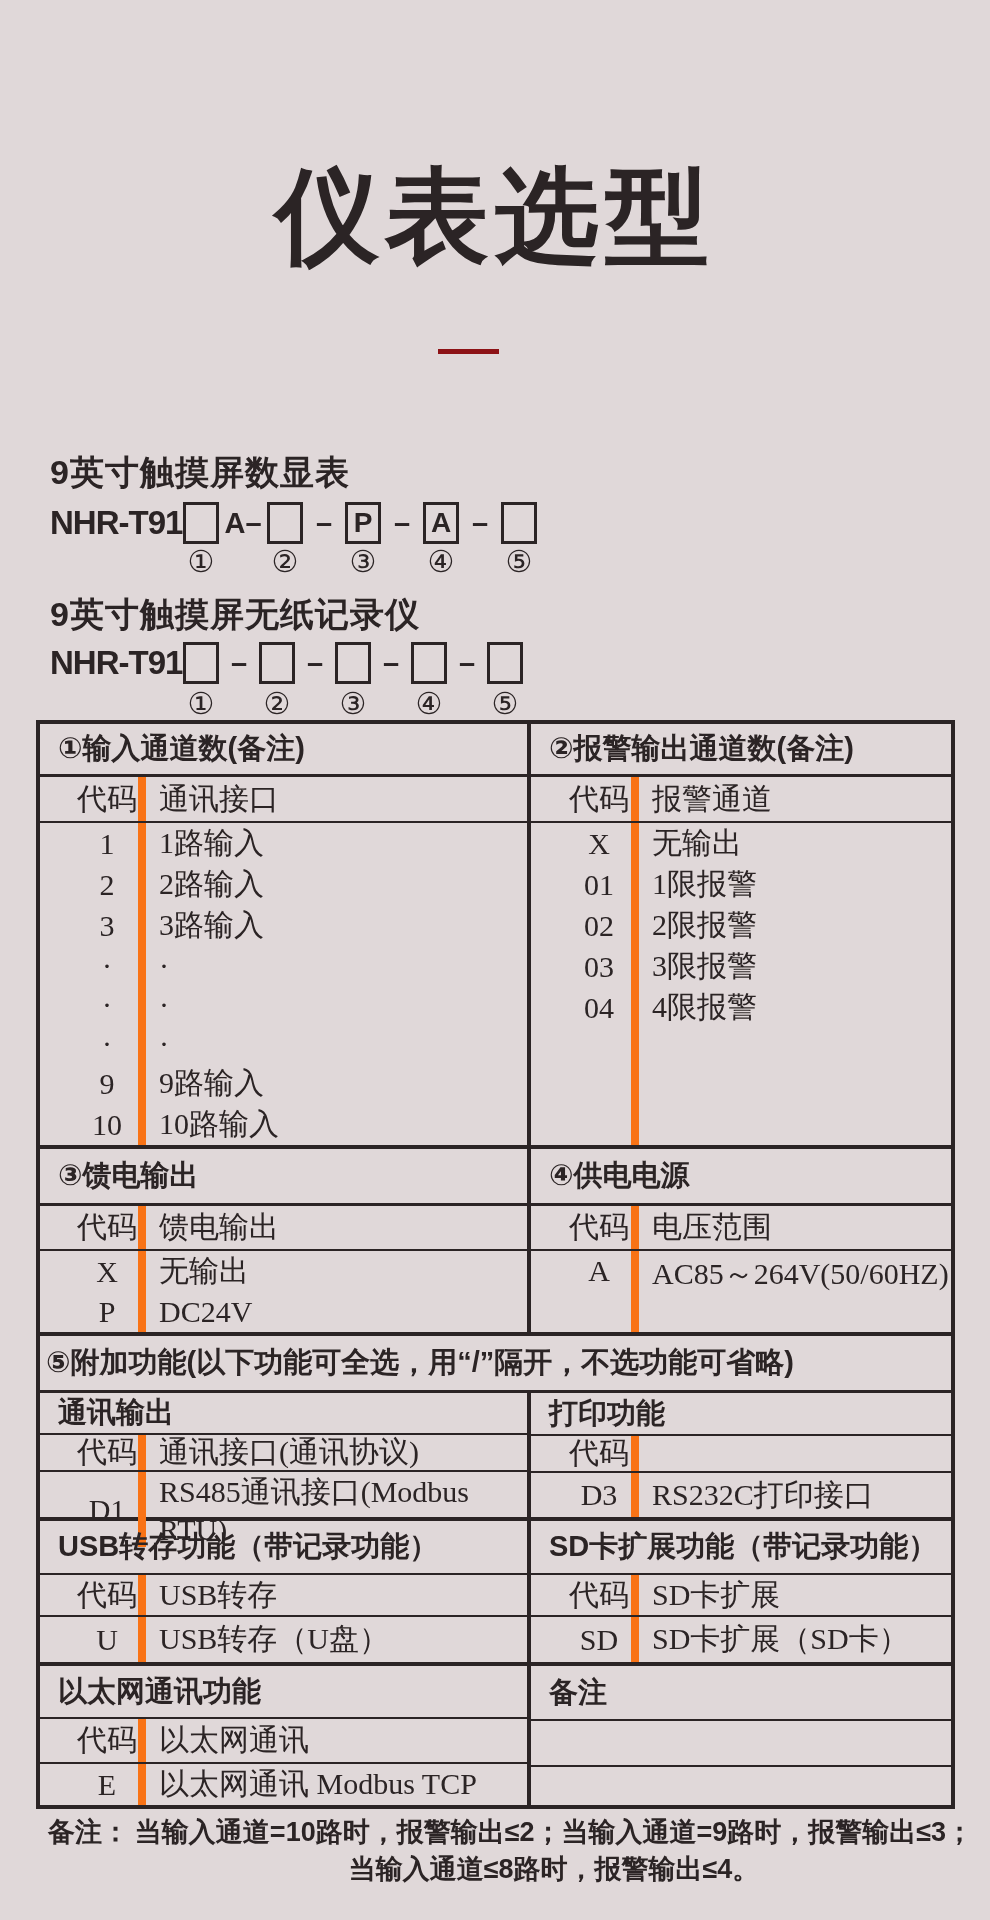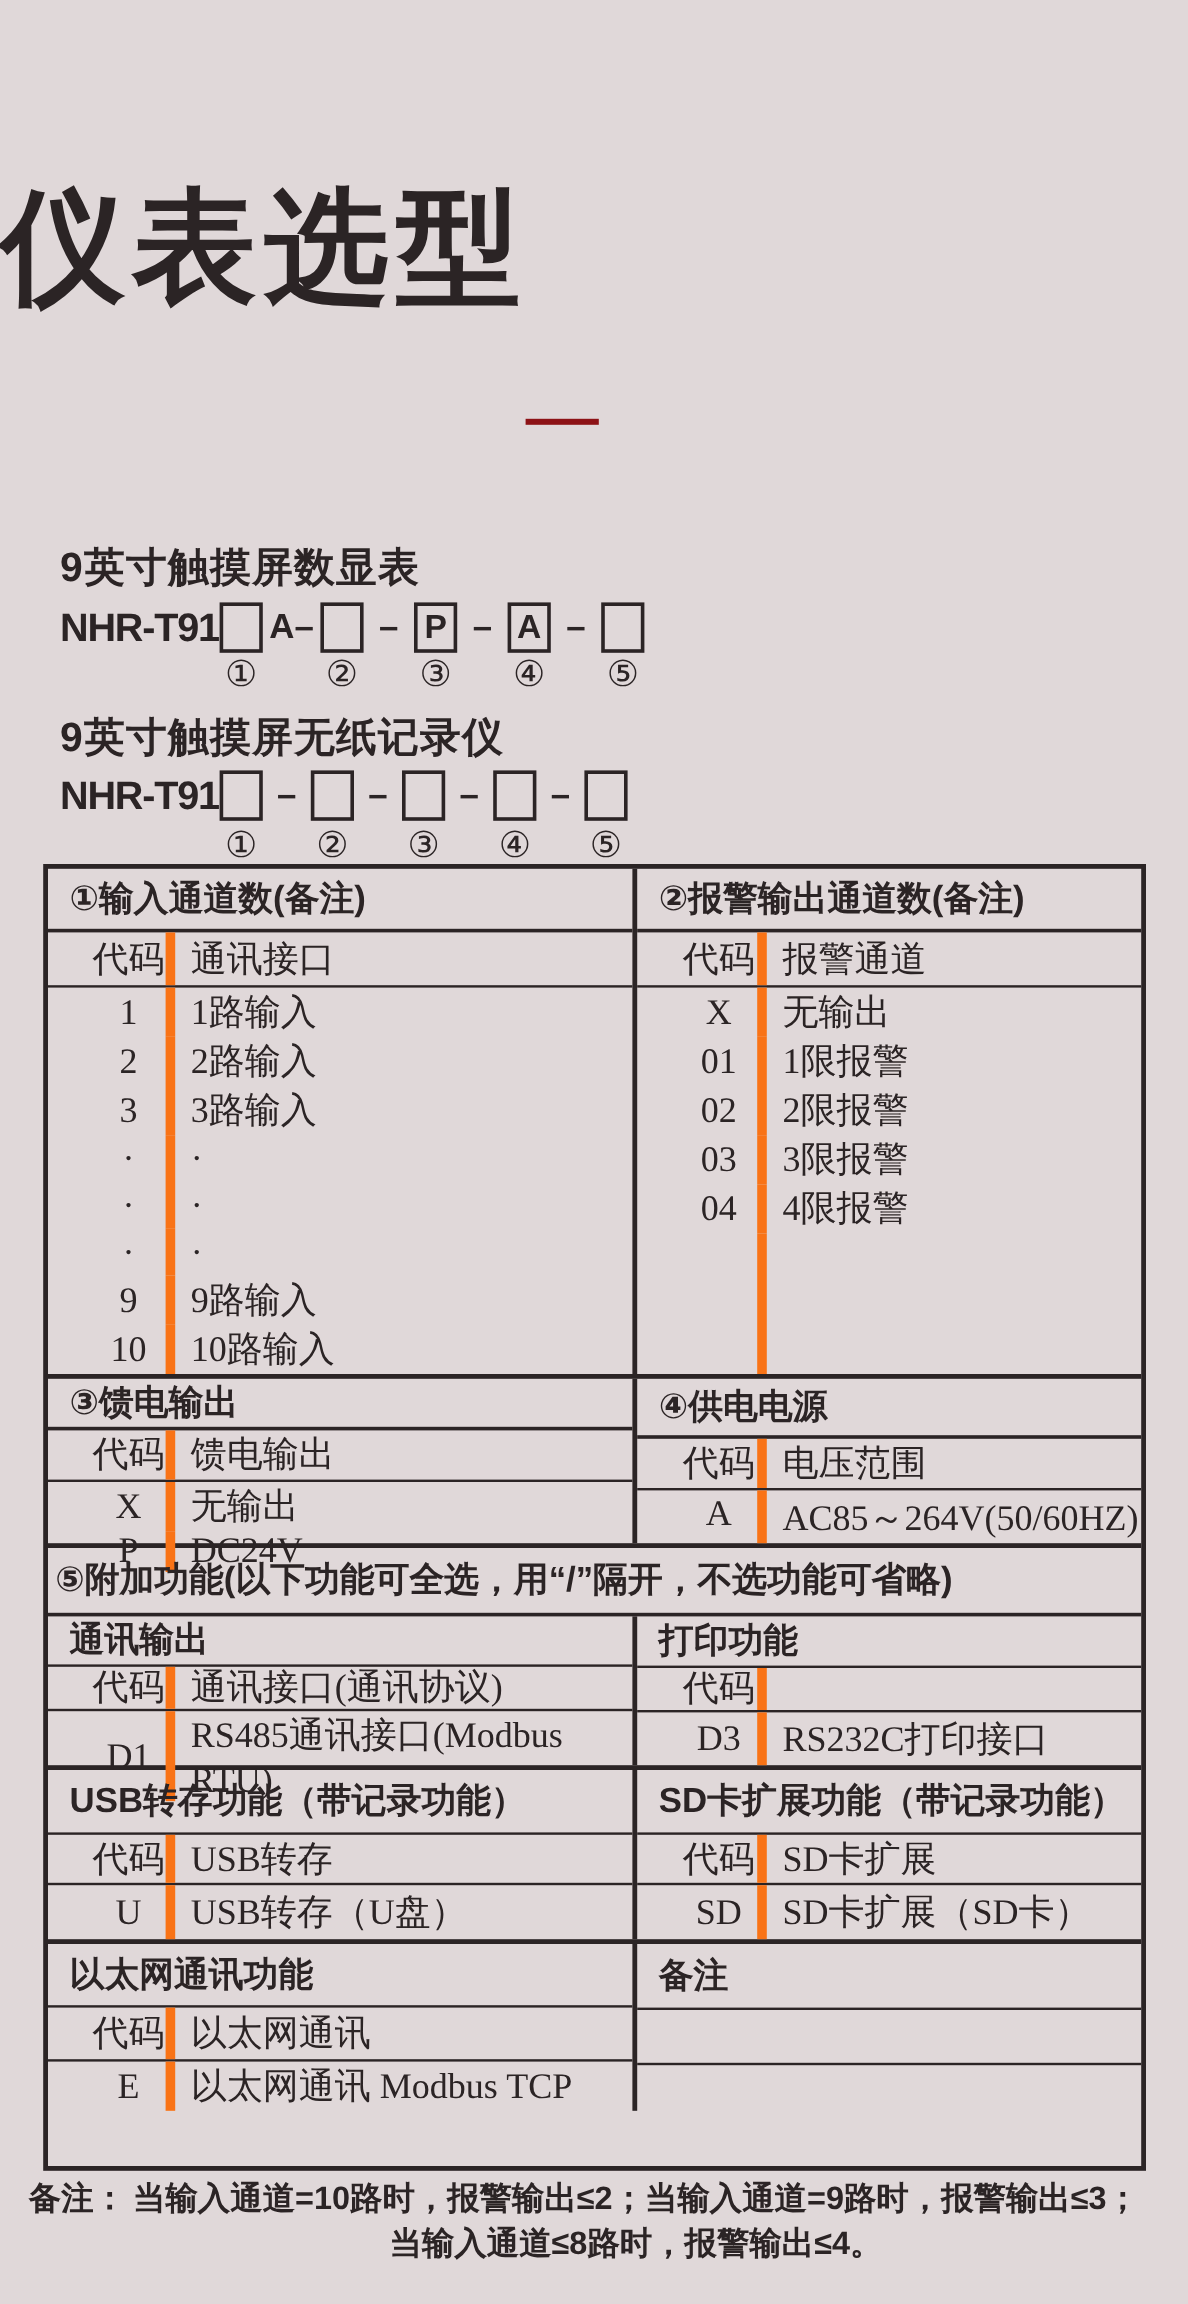--- a/index.html
+++ b/index.html
@@ -5,22 +5,22 @@
   * { margin:0; padding:0; box-sizing:border-box; }
   html,body { background:#cfc7c8; }
   .page {
     position:relative; width:990px; height:1920px; margin:0 auto;
     background:#e0d8d9; color:#2b2425; overflow:hidden;
     font-family:"Liberation Serif","DejaVu Serif",serif;
   }
 
   
   .main-title {
-    position:absolute; top:138px; left:0; width:100%;
-    text-align:left; font-size:104px; font-weight:900; letter-spacing:6px;
+    position:absolute; top:148px; left:0; width:100%;
+    text-align:center; font-size:104px; font-weight:900; letter-spacing:6px;
     font-family:Liberation Serif, serif; color:#2b2425;
   }
   .red-divider { position:absolute; left:438px; top:349px; width:61px; height:5px; background:#8d1216; }
 
   
   .prod-heading {
     position:absolute; left:50px; font-size:34px; font-weight:700;
     font-family:"Liberation Sans","DejaVu Sans",sans-serif; letter-spacing:1px;
   }
   .h1 { top:450px; } .h2 { top:592px; }
@@ -50,21 +50,21 @@
   .c1b{left:186px}.c2b{left:262px}.c3b{left:338px}.c4b{left:414px}.c5b{left:490px}
 
   
   .sel-table {
     position:absolute; left:36px; top:720px; width:919px; height:1089px;
     border:4px solid #2b2425; display:flex; flex-direction:column;
     font-size:30px;
   }
   .sec { display:flex; width:100%; }
   .sec1 { height:425px; border-bottom:4px solid #2b2425; }
-  .sec2 { height:141px; border-bottom:4px solid #2b2425; }
+  .sec2 { height:187px; border-bottom:4px solid #2b2425; }
   .sec5h { height:57px;  border-bottom:3px solid #2b2425; display:flex; align-items:center;
            padding-left:6px; font-weight:700; font-size:29px;
            font-family:"Liberation Sans","DejaVu Sans",sans-serif; }
   .sec4 { height:128px; border-bottom:4px solid #2b2425;justify-content:flex-end; }
   .sec5 { height:145px; border-bottom:4px solid #2b2425; }
   .sec6 { height:139px; }
   .half-l { width:491px; border-right:4px solid #2b2425; display:flex; flex-direction:column; }
   .half-r { flex:1; display:flex; flex-direction:column; }
 
   .thead {
@@ -90,21 +90,21 @@
     display:flex; align-items:center; justify-content:center;margin-left:36px;
   }
   .half-r .code { width:72px; flex:0 0 72px; }
   .desc { flex:1; display:flex; align-items:center; padding-left:13px; }
   .row-top .code, .row-top .desc { align-items:flex-start; padding-top:3px; }
   .erow  { height:46px; border-bottom:2px solid #2b2425; }
   .erow2 { flex:1; }
 
   
   .footnote {
-    position:absolute; left:24px; top:1814px; width:930px;
+    position:absolute; left:48px; top:1814px; width:930px;
     display:flex; font-size:27px; font-weight:700; line-height:37px;
     font-family:"Liberation Sans","DejaVu Sans",sans-serif;
   }
   .footnote .fn-label { flex:0 0 82px; }
   .footnote .fn-lines { flex:1;text-align:center; }
 </style>
 </head>
 <body>
 
 <div class="page">

